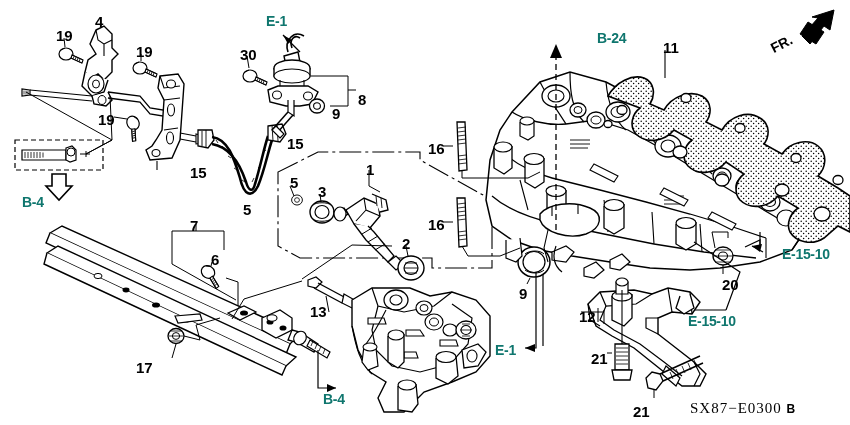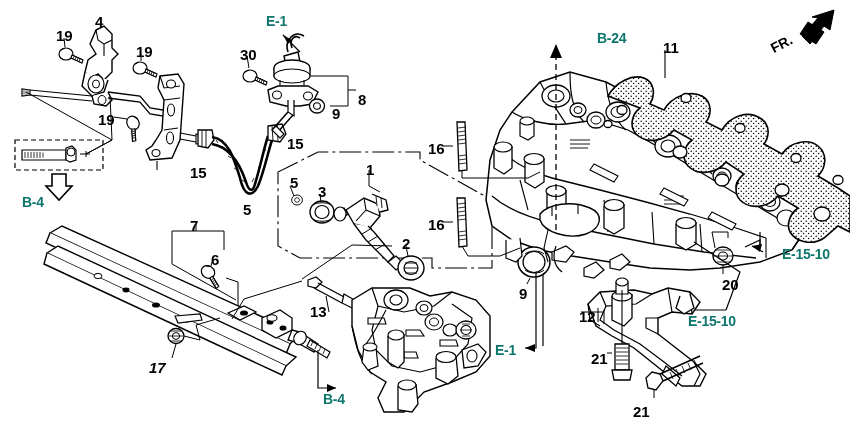--- a/index.html
+++ b/index.html
@@ -555,32 +555,36 @@
       <div class="callout" style="left: 190px; top: 165px;">15</div>
       <div class="ref" style="left: 22px; top: 195px;">B-4</div>
       <div class="callout" style="left: 243px; top: 202px;">5</div>
       <div class="callout" style="left: 366px; top: 162px;">1</div>
       <div class="callout" style="left: 290px; top: 175px;">5</div>
       <div class="callout" style="left: 318px; top: 184px;">3</div>
       <div class="callout" style="left: 402px; top: 236px;">2</div>
       <div class="callout" style="left: 190px; top: 218px;">7</div>
       <div class="callout" style="left: 211px; top: 252px;">6</div>
       <div class="callout" style="left: 310px; top: 304px;">13</div>
-      <div class="callout" style="left: 149px; top: 360px; font-style: italic;">17</div>
+      <div class="callout" style="left: 136px; top: 360px;">17</div>
       <div class="ref" style="left: 323px; top: 392px;">B-4</div>
       <div class="ref" style="left: 553px; top: 31px; padding-left: 44px;">B-24</div>
       <div class="callout" style="left: 663px; top: 40px;">11</div>
       <div class="callout" style="left: 428px; top: 141px;">16</div>
       <div class="callout" style="left: 428px; top: 217px;">16</div>
       <div class="callout" style="left: 519px; top: 286px;">9</div>
       <div class="callout" style="left: 722px; top: 277px;">20</div>
       <div class="callout" style="left: 566px; top: 309px; margin-left: 13px;">12</div>
       <div class="callout" style="left: 591px; top: 351px;">21</div>
       <div class="callout" style="left: 633px; top: 404px;">21</div>
       <div class="ref" style="left: 495px; top: 343px;">E-1</div>
       <div class="ref" style="left: 782px; top: 247px;">E-15-10</div>
       <div class="ref" style="left: 688px; top: 314px;">E-15-10</div>
     </div>
 
   <div class="fr-label" style="left:775px; top:40px;">FR.</div>
 
+  <div class="docid" style="left:690px; top:400px;">
+    <span>SX87−E0300</span>
+    <span class="suffix">B</span>
+  </div>
 
 </div>
 
 </body></html>

